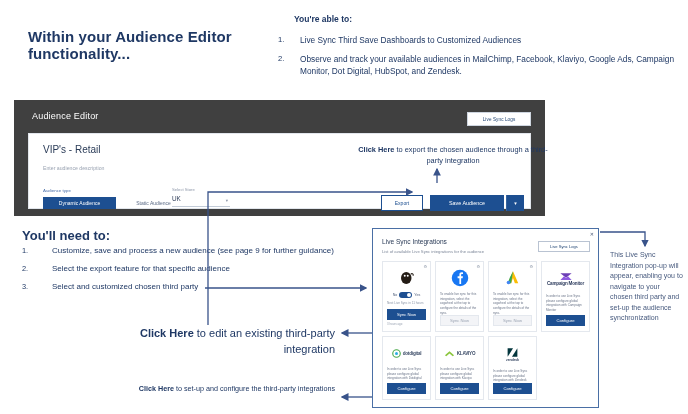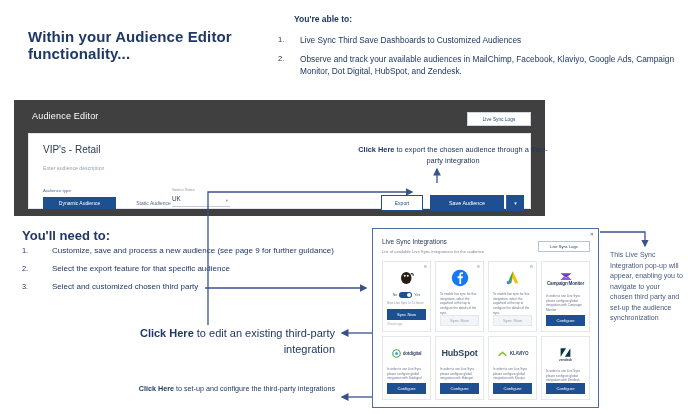--- a/index.html
+++ b/index.html
@@ -286,27 +286,20 @@
         <svg width="9" height="9" viewBox="0 0 24 24">
             <circle cx="12" cy="12" r="10" fill="none" stroke="#4AA94A" stroke-width="3"></circle>
             <circle cx="12" cy="12" r="4" fill="#2BAEE0"></circle>
           </svg>
         <span class="logo-txt" style="color:#3a4a66;margin-left:2px;">dotdigital</span>
       </div>
       <div class="lsi-body">In order to use Live Sync please configure global integration with Dotdigital</div>
       <div class="lsi-btn">Configure</div>
     </div>
 
-    <div class="lsi-card">
-      <div class="lsi-logo">
-        <span class="logo-txt" style="color:#33475b;font-size:9px;">HubSpot</span>
-      </div>
-      <div class="lsi-body">In order to use Live Sync please configure global integration with Hubspot</div>
-      <div class="lsi-btn">Configure</div>
-    </div>
 
     <div class="lsi-card">
       <div class="lsi-logo">
         <svg width="11" height="9" viewBox="0 0 24 18">
             <path d="M2 13 12 4l10 9-3 2-7-6-7 6z" fill="#8CC63F"></path>
           </svg>
         <span class="logo-txt" style="color:#3a4a66;margin-left:2px;text-transform:uppercase;">Klaviyo</span>
       </div>
       <div class="lsi-body">In order to use Live Sync please configure global integration with Klaviyo</div>
       <div class="lsi-btn">Configure</div>

